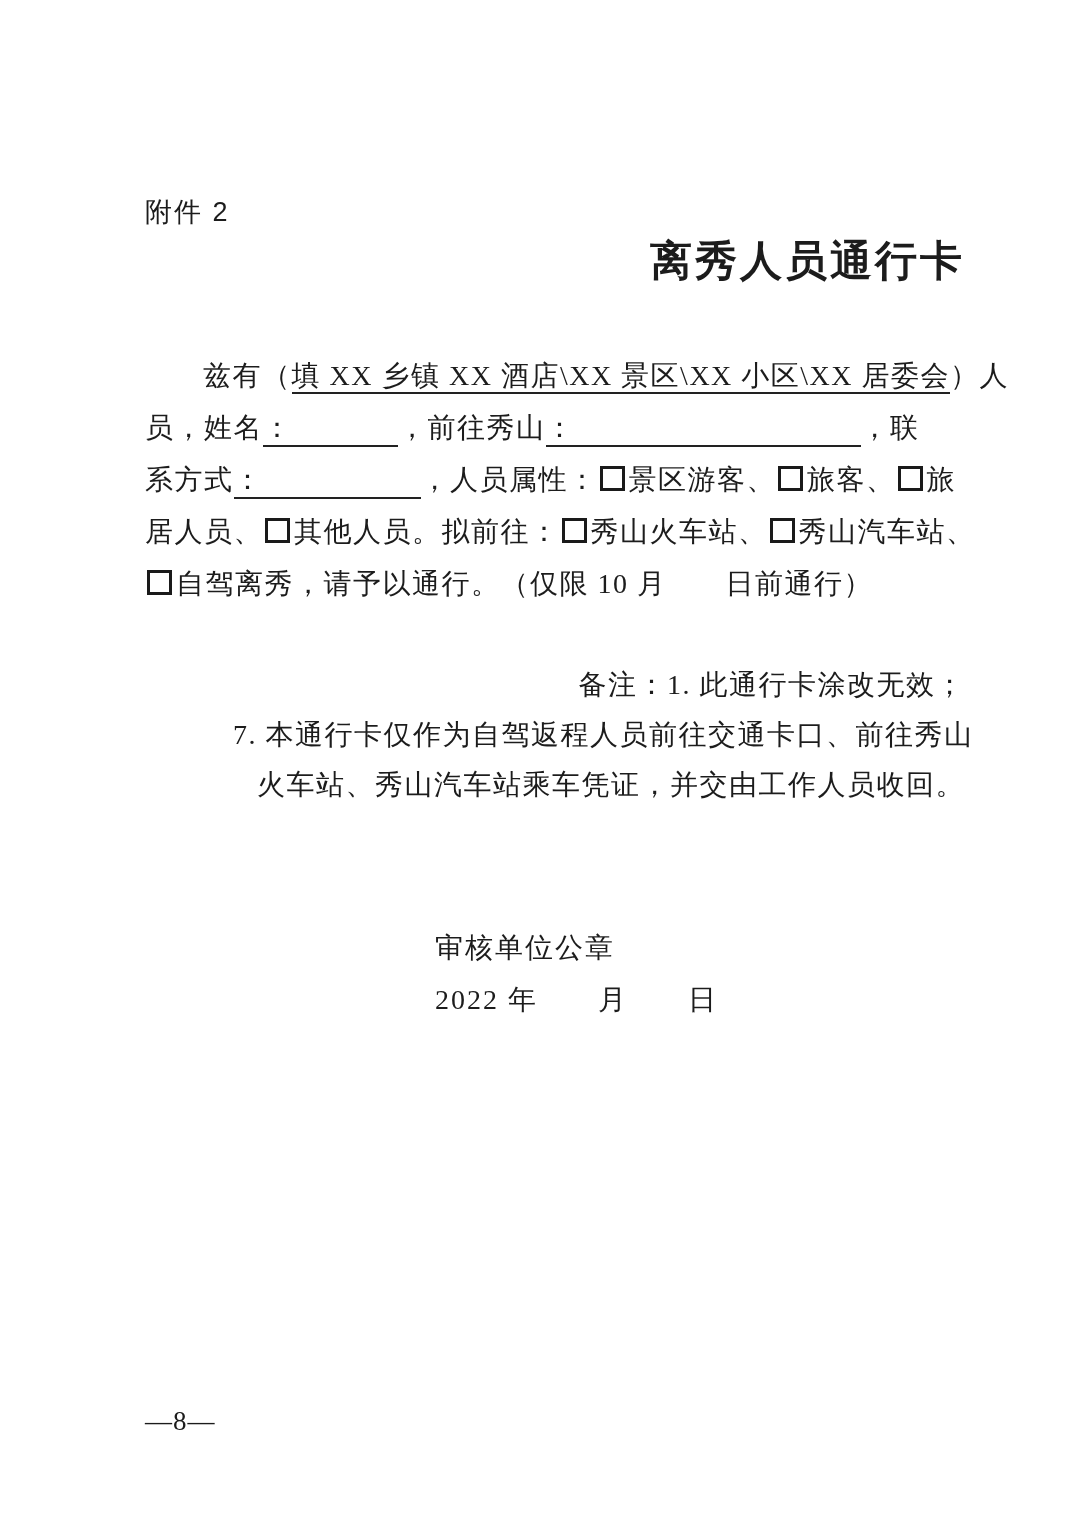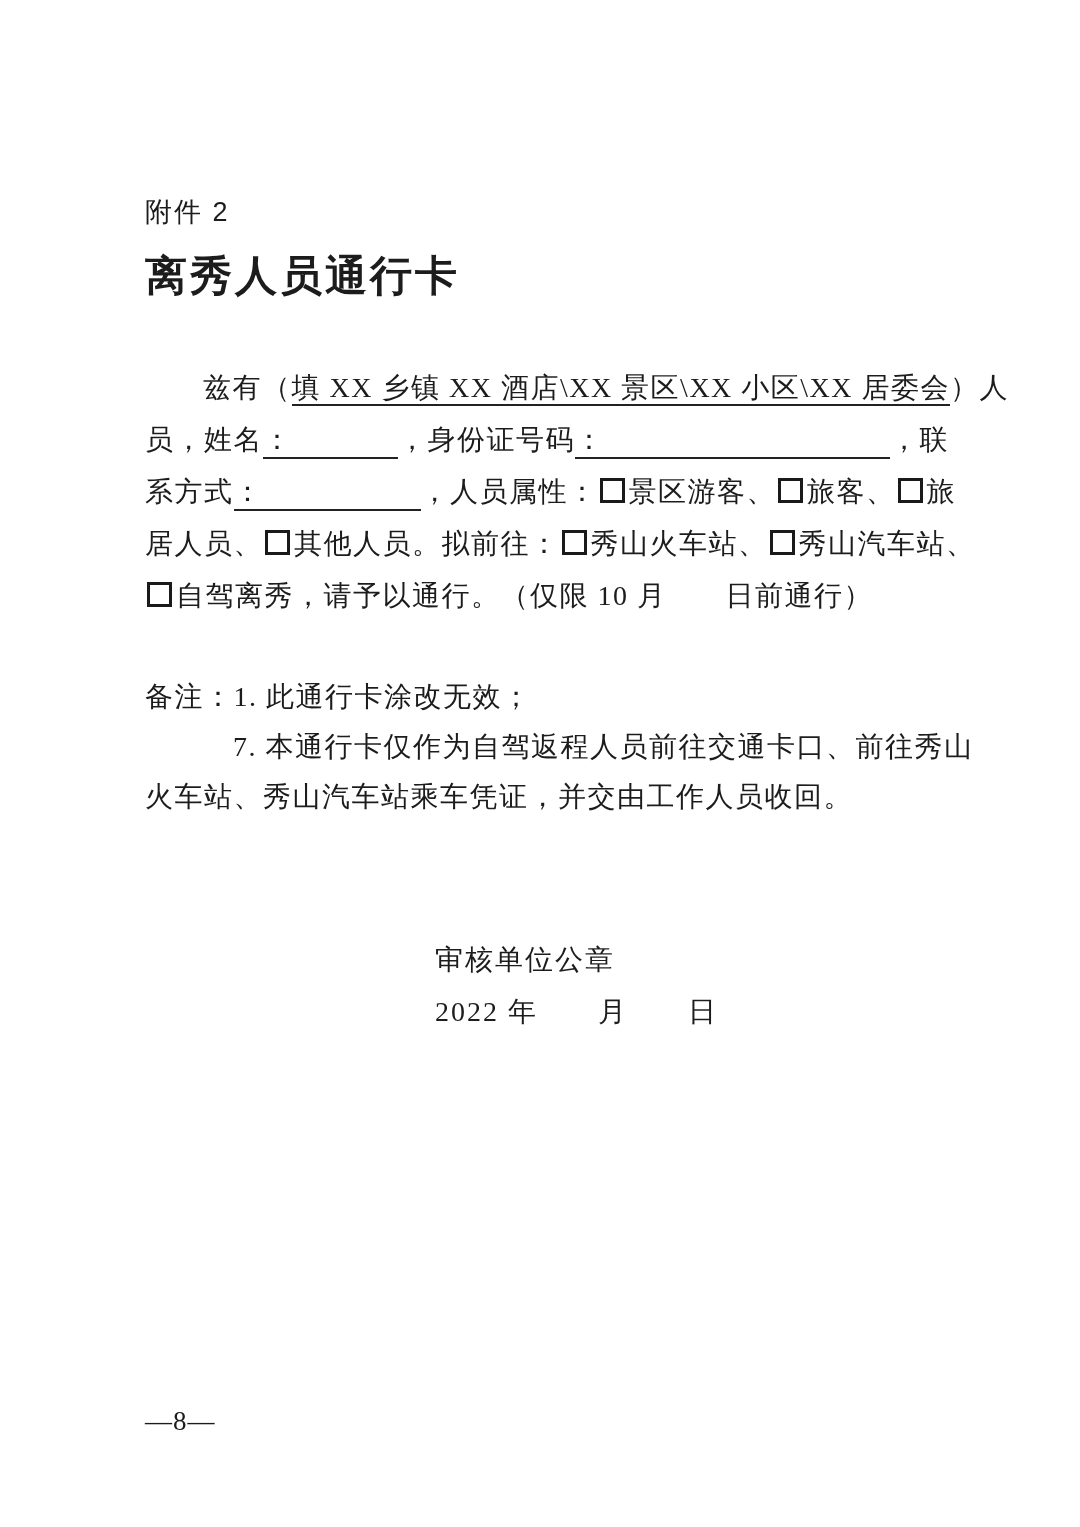--- a/index.html
+++ b/index.html
@@ -15,23 +15,23 @@
     overflow: hidden;
   }
   .attachment {
     font-family: "Liberation Sans", "DejaVu Sans", sans-serif;
     font-weight: 400;
     font-size: 27px;
     line-height: 32px;
     letter-spacing: 2px;
   }
   .doc-title {
-    margin-top: 24px;
-    text-align: left;
-    font-family: Liberation Serif, serif;
+    margin-top: 12px;
+    text-align: right;
+    font-family: Liberation Mono, monospace;
     font-weight: 700;
     font-size: 42px;
     line-height: 48px;
     letter-spacing: 3px;
   }
   .intro { margin-top: 62px; font-size: 28px; }
   .intro .line {
     line-height: 52px;
     letter-spacing: 1.5px;
     white-space: nowrap;
@@ -57,20 +57,21 @@
     height: 19px;
     border: 3px solid #1a1a1a;
     vertical-align: -2px;
     margin: 0 4px 0 2px;
   }
   .remarks { margin-top: 50px; font-size: 28px; }
   .remarks .line {
     line-height: 50px;
     letter-spacing: 1.5px;
     white-space: nowrap;
+    text-align: right;
   }
   .indent3 { text-indent: 88px; }
   .sign-block {
     margin-top: 112px;
     margin-left: 290px;
     width: 470px;
     font-size: 28px;
   }
   .sign-block .line {
     line-height: 52px;
@@ -91,21 +92,21 @@
 <div class="page">
 
   <div class="attachment">附件 2</div>
 
   <div class="doc-title">离秀人员通行卡</div>
 
   <div class="intro">
 
     <div class="line indent2"><span>兹有（</span><span class="u-seg">填 XX 乡镇 XX 酒店\XX 景区\XX 小区\XX 居委会</span><span>）人</span></div>
 
-    <div class="line"><span>员，姓名</span><span class="blank blank-name">：</span><span>，身份证号码</span><span class="blank blank-id">：</span><span>，联</span></div>
+    <div class="line"><span>员，姓名</span><span class="blank blank-name">：</span><span>，前往秀山</span><span class="blank blank-id">：</span><span>，联</span></div>
 
     <div class="line"><span>系方式</span><span class="blank blank-contact">：</span><span>，人员属性：</span><span class="cb"></span><span>景区游客</span><span>、</span><span class="cb"></span><span>旅客</span><span>、</span><span class="cb"></span><span>旅</span></div>
 
     <div class="line"><span>居人员、</span><span class="cb"></span><span>其他人员</span><span>。拟前往：</span><span class="cb"></span><span>秀山火车站</span><span>、</span><span class="cb"></span><span>秀山汽车站</span><span>、</span></div>
 
     <div class="line"><span class="cb"></span><span>自驾离秀</span><span>，请予以通行。（仅限 10 月　　日前通行）</span></div>
 
   </div>
 
   <div class="remarks">

